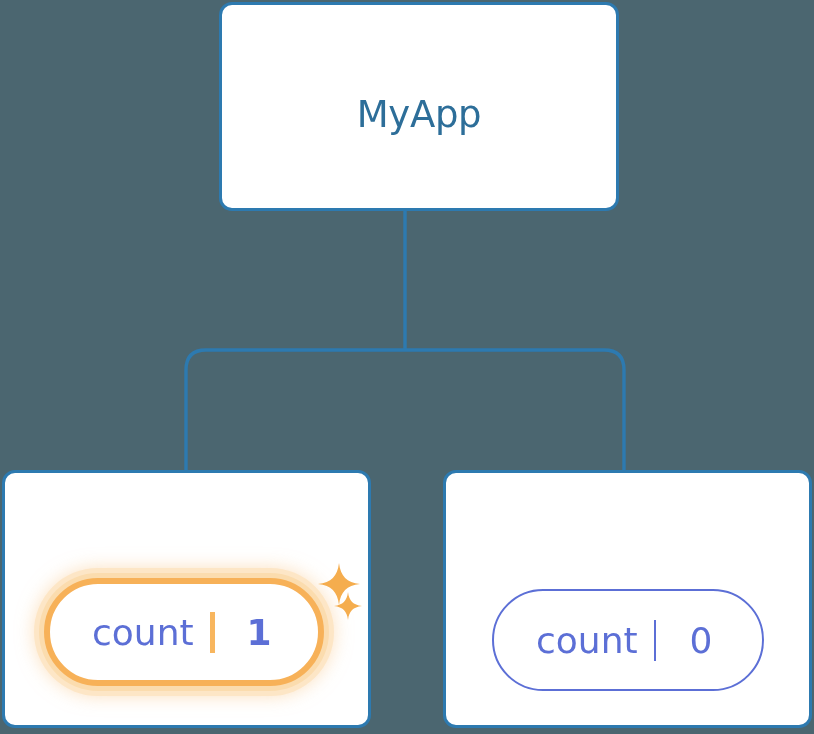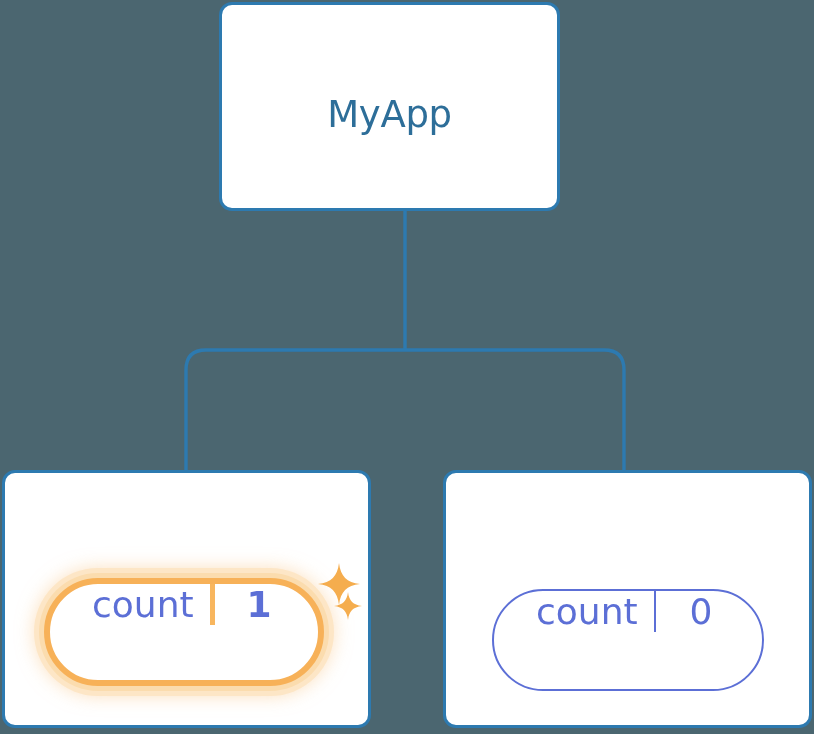--- a/index.html
+++ b/index.html
@@ -47,21 +47,21 @@
     color: #2d6e99;
     font-size: 37px;
     font-weight: 400;
     letter-spacing: -0.3px;
     white-space: nowrap;
   }
 
   #card-root {
     left: 219px;
     top: 2px;
-    width: 341px;
+    width: 400px;
     height: 209px;
   }
   #card-root .card-title { top: 88px; }
 
   #card-left {
     left: 2px;
     top: 470px;
     width: 369px;
     height: 258px;
   }
@@ -70,21 +70,21 @@
     left: 443px;
     top: 470px;
     width: 369px;
     height: 258px;
   }
 
   
   .pill {
     position: absolute;
     display: flex;
-    align-items: flex-start;
+    align-items: center;
     box-sizing: border-box;
     background: #ffffff;
   }
   .pill-key, .pill-val {
     display: flex;
     align-items: center;
     justify-content: center;
     box-sizing: border-box;
     white-space: nowrap;
     color: #5c6fd6;

